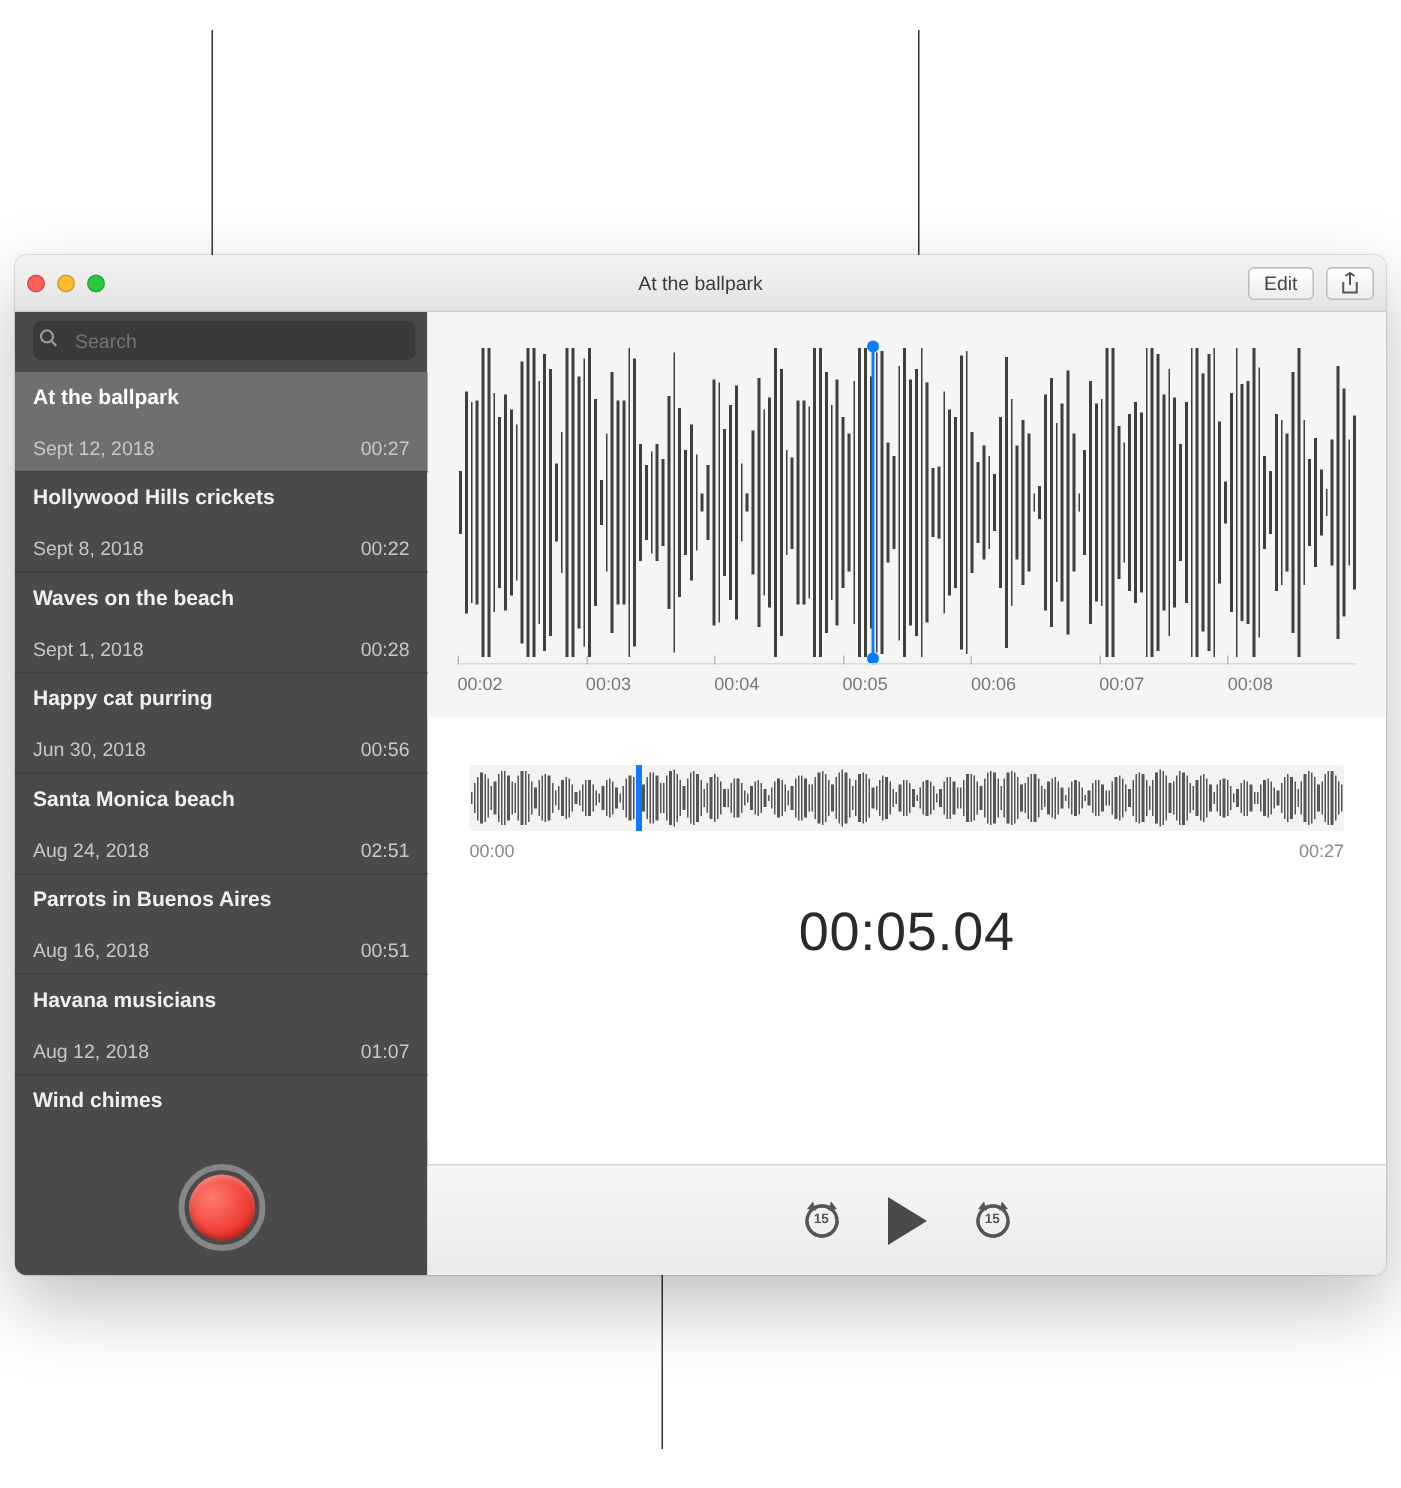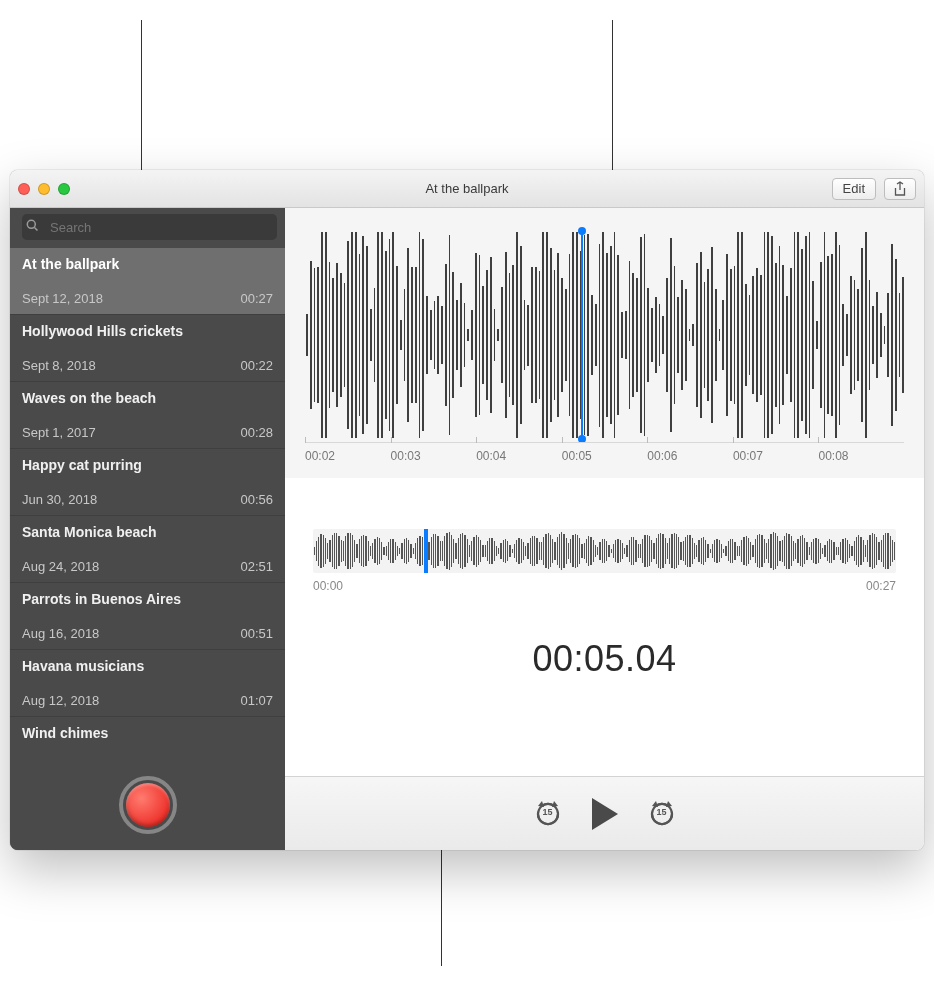--- a/index.html
+++ b/index.html
@@ -91,21 +91,21 @@
   .record-btn {
     width:58px; height:58px; border-radius:50%;
     border:4px solid #868686; background:transparent;
     display:flex; align-items:center; justify-content:center;
   }
   .record-inner {
     width:44px; height:44px; border-radius:50%;
     background: radial-gradient(circle at 35% 35%, #ff7b6f, #e7140f);
     box-shadow: inset 0 -2px 4px rgba(0,0,0,.3), inset 0 2px 3px rgba(255,255,255,.35);
   }
-  .content { flex:1; background:#fff; display:flex; flex-direction:column; position:relative;gap:19px; }
+  .content { flex:1; background:#fff; display:flex; flex-direction:column; position:relative; }
   .wave-zoom {
     height: 270px; background:#f5f5f5; position:relative; overflow:hidden;
   }
   .wave-zoom-inner {
     position:absolute; left:20px; right:20px; top:24px; bottom:40px;
     display:flex; align-items:center;
   }
   .bar {
     flex:1; margin:0 1px; background:#3f3f3f;
   }
@@ -216,21 +216,21 @@
           <div class="row">
             <div class="name">Hollywood Hills crickets</div>
             <div class="sub">
               <span class="date">Sept 8, 2018</span>
               <span class="dur">00:22</span>
             </div>
           </div>
           <div class="row">
             <div class="name">Waves on the beach</div>
             <div class="sub">
-              <span class="date">Sept 1, 2017</span>
+              <span class="date">Sept 1, 2018</span>
               <span class="dur">00:28</span>
             </div>
           </div>
           <div class="row">
             <div class="name">Happy cat purring</div>
             <div class="sub">
               <span class="date">Jun 30, 2018</span>
               <span class="dur">00:56</span>
             </div>
           </div>

